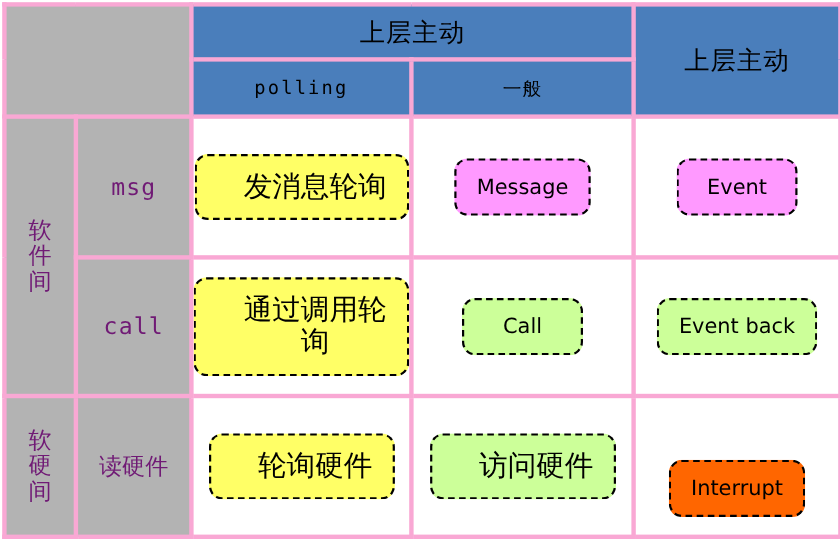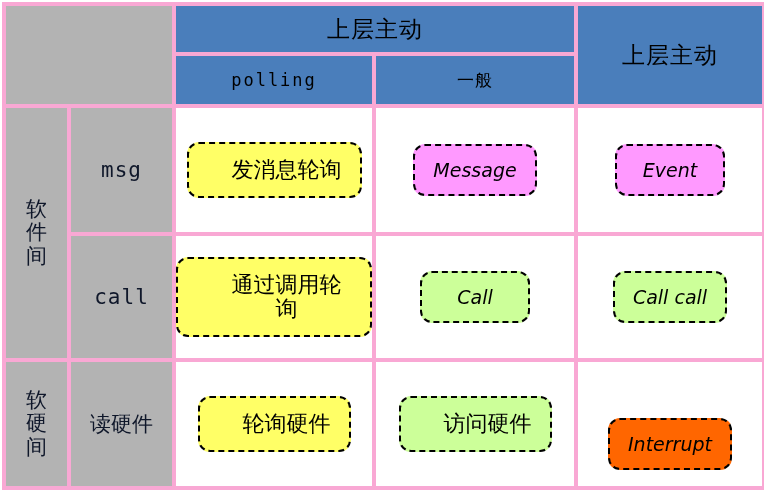--- a/index.html
+++ b/index.html
@@ -57,21 +57,21 @@
     font-size: 20px;
     letter-spacing: 2px;
   }
   .hdr-gray {
     background: #b3b3b3;
   }
 
   
   .rowlbl {
     background: #b3b3b3;
-    color: #0f172a;
+    color: #701a75;
     font-size: 21px;
   }
   .rowlbl.vertical span {
     display: inline-block;
     width: 1.2em;
     line-height: 1.12;
     word-break: break-all;
     white-space: normal;
   }
   .rowlbl.latin {
@@ -93,22 +93,22 @@
     font-size: 19px;
     color: #000000;
     line-height: 1.1;
     box-sizing: border-box;
   }
   .chip.yellow { background: #ffff66; }
   .chip.pink   { background: #ff99ff; }
   .chip.green  { background: #ccff99; }
   .chip.orange { background: #ff6600; margin-top: 40px; }
 
-  .chip.cjk { font-size: 22px; padding-left: 43px; }
-  .chip.lat { font-size: 19px; font-style: italic; }
+  .chip.cjk { font-size: 26px; padding-left: 43px; }
+  .chip.lat { font-size: 19px; }
 
   
   .c1 { width: 65px; }
   .c2 { width: 105px; }
   .c3 { width: 200px; }
   .c4 { width: 202px; }
   .c5 { width: 188px; }
 
   .r-head1 { height: 50px; }
   .r-head2 { height: 52px; }
@@ -159,21 +159,21 @@
 
       <tr class="r-call">
         <td class="rowlbl latin">call</td>
         <td class="chip-cell">
           <span class="chip yellow cjk">通过调用轮询</span>
         </td>
         <td class="chip-cell">
           <span class="chip green lat">Call</span>
         </td>
         <td class="chip-cell">
-          <span class="chip green lat">Call call</span>
+          <span class="chip green lat">Event back</span>
         </td>
       </tr>
 
       <tr class="r-hw">
         <td class="rowlbl vertical">
           <span>软硬间</span>
         </td>
         <td class="rowlbl">读硬件</td>
         <td class="chip-cell">
           <span class="chip yellow cjk">轮询硬件</span>

